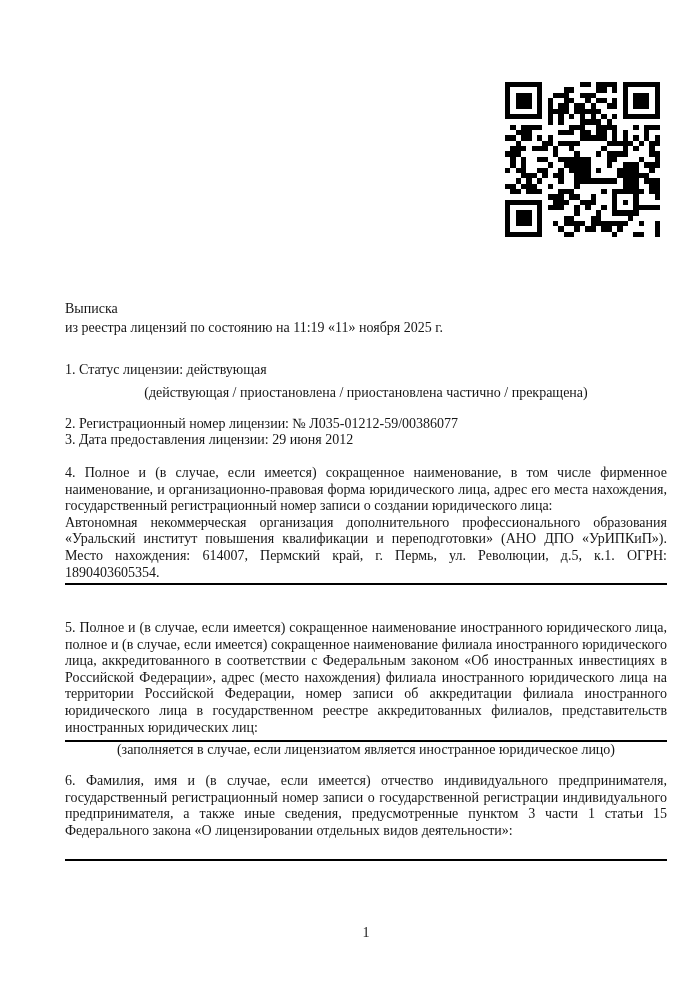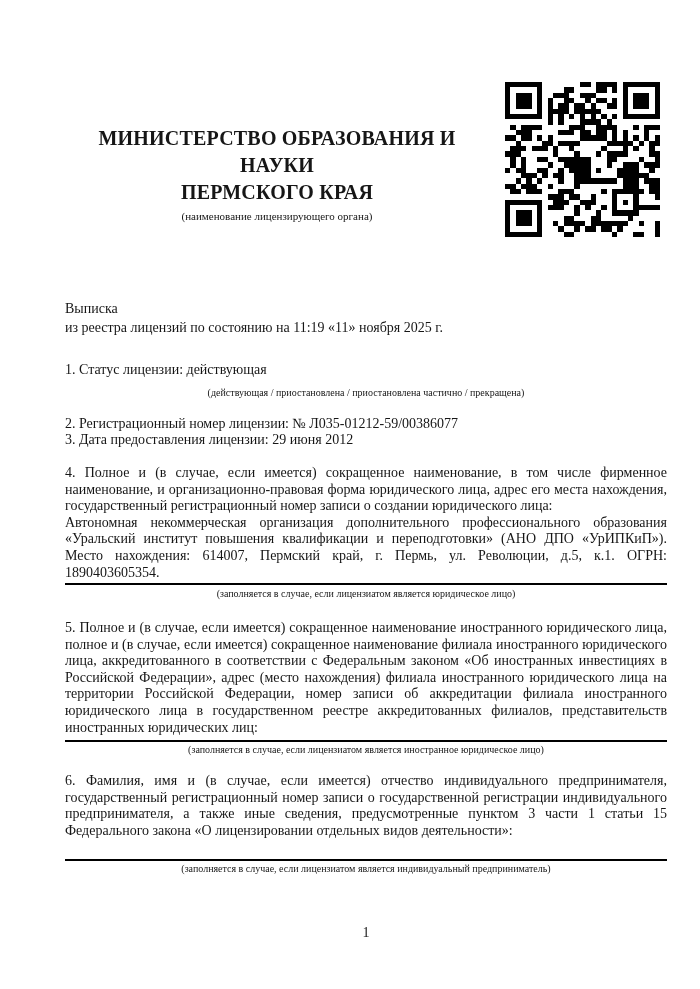--- a/index.html
+++ b/index.html
@@ -22,34 +22,29 @@
     letter-spacing:.2px;
   }
   .small-caption{
     font-size:11px;line-height:13px;
   }
   .header-block .small-caption{margin-top:4px;}
   .qr{position:absolute;left:505px;top:82px;width:155px;height:155px;shape-rendering:crispEdges;}
   .title-block{top:299px;text-align:left;line-height:19px;}
   .item{white-space:normal;}
   .just{text-align:justify;}
-  .cap{text-align:center;font-size:10px;line-height:13px;}
+  .cap{text-align:center;font-size:14px;line-height:13px;}
   .rule{position:absolute;left:65px;width:602px;height:0;border-top:2px solid #000;}
   .pagenum{top:925px;text-align:center;}
 </style>
 </head>
 <body>
 
 <div class="page">
 
-  <div class="header-block">
-    <div class="ministry-line">МИНИСТЕРСТВО ОБРАЗОВАНИЯ И НАУКИ</div>
-    <div class="ministry-line">ПЕРМСКОГО КРАЯ</div>
-    <div class="small-caption">(наименование лицензирующего органа)</div>
-  </div>
 
   <svg class="qr" id="qr-svg" xmlns="http://www.w3.org/2000/svg" viewBox="0 0 29 29">
       <path d="M0 0h1v1h-1zM1 0h1v1h-1zM2 0h1v1h-1zM3 0h1v1h-1zM4 0h1v1h-1zM5 0h1v1h-1zM6 0h1v1h-1zM14 0h1v1h-1zM15 0h1v1h-1zM17 0h1v1h-1zM18 0h1v1h-1zM19 0h1v1h-1zM20 0h1v1h-1zM22 0h1v1h-1zM23 0h1v1h-1zM24 0h1v1h-1zM25 0h1v1h-1zM26 0h1v1h-1zM27 0h1v1h-1zM28 0h1v1h-1zM0 1h1v1h-1zM6 1h1v1h-1zM11 1h1v1h-1zM12 1h1v1h-1zM17 1h1v1h-1zM18 1h1v1h-1zM20 1h1v1h-1zM22 1h1v1h-1zM28 1h1v1h-1zM0 2h1v1h-1zM2 2h1v1h-1zM3 2h1v1h-1zM4 2h1v1h-1zM6 2h1v1h-1zM9 2h1v1h-1zM10 2h1v1h-1zM11 2h1v1h-1zM14 2h1v1h-1zM15 2h1v1h-1zM16 2h1v1h-1zM22 2h1v1h-1zM24 2h1v1h-1zM25 2h1v1h-1zM26 2h1v1h-1zM28 2h1v1h-1zM0 3h1v1h-1zM2 3h1v1h-1zM3 3h1v1h-1zM4 3h1v1h-1zM6 3h1v1h-1zM8 3h1v1h-1zM11 3h1v1h-1zM12 3h1v1h-1zM15 3h1v1h-1zM17 3h1v1h-1zM18 3h1v1h-1zM20 3h1v1h-1zM22 3h1v1h-1zM24 3h1v1h-1zM25 3h1v1h-1zM26 3h1v1h-1zM28 3h1v1h-1zM0 4h1v1h-1zM2 4h1v1h-1zM3 4h1v1h-1zM4 4h1v1h-1zM6 4h1v1h-1zM8 4h1v1h-1zM10 4h1v1h-1zM11 4h1v1h-1zM13 4h1v1h-1zM14 4h1v1h-1zM16 4h1v1h-1zM19 4h1v1h-1zM20 4h1v1h-1zM22 4h1v1h-1zM24 4h1v1h-1zM25 4h1v1h-1zM26 4h1v1h-1zM28 4h1v1h-1zM0 5h1v1h-1zM6 5h1v1h-1zM8 5h1v1h-1zM9 5h1v1h-1zM10 5h1v1h-1zM11 5h1v1h-1zM13 5h1v1h-1zM14 5h1v1h-1zM15 5h1v1h-1zM16 5h1v1h-1zM17 5h1v1h-1zM22 5h1v1h-1zM28 5h1v1h-1zM0 6h1v1h-1zM1 6h1v1h-1zM2 6h1v1h-1zM3 6h1v1h-1zM4 6h1v1h-1zM5 6h1v1h-1zM6 6h1v1h-1zM8 6h1v1h-1zM10 6h1v1h-1zM12 6h1v1h-1zM14 6h1v1h-1zM16 6h1v1h-1zM18 6h1v1h-1zM20 6h1v1h-1zM22 6h1v1h-1zM23 6h1v1h-1zM24 6h1v1h-1zM25 6h1v1h-1zM26 6h1v1h-1zM27 6h1v1h-1zM28 6h1v1h-1zM8 7h1v1h-1zM10 7h1v1h-1zM14 7h1v1h-1zM15 7h1v1h-1zM16 7h1v1h-1zM17 7h1v1h-1zM19 7h1v1h-1zM1 8h1v1h-1zM3 8h1v1h-1zM4 8h1v1h-1zM5 8h1v1h-1zM6 8h1v1h-1zM12 8h1v1h-1zM13 8h1v1h-1zM14 8h1v1h-1zM17 8h1v1h-1zM18 8h1v1h-1zM19 8h1v1h-1zM20 8h1v1h-1zM24 8h1v1h-1zM26 8h1v1h-1zM27 8h1v1h-1zM28 8h1v1h-1zM2 9h1v1h-1zM3 9h1v1h-1zM4 9h1v1h-1zM10 9h1v1h-1zM11 9h1v1h-1zM12 9h1v1h-1zM14 9h1v1h-1zM15 9h1v1h-1zM17 9h1v1h-1zM18 9h1v1h-1zM20 9h1v1h-1zM22 9h1v1h-1zM26 9h1v1h-1zM0 10h1v1h-1zM1 10h1v1h-1zM3 10h1v1h-1zM4 10h1v1h-1zM6 10h1v1h-1zM8 10h1v1h-1zM14 10h1v1h-1zM15 10h1v1h-1zM16 10h1v1h-1zM17 10h1v1h-1zM18 10h1v1h-1zM20 10h1v1h-1zM22 10h1v1h-1zM24 10h1v1h-1zM26 10h1v1h-1zM28 10h1v1h-1zM2 11h1v1h-1zM7 11h1v1h-1zM8 11h1v1h-1zM10 11h1v1h-1zM11 11h1v1h-1zM12 11h1v1h-1zM13 11h1v1h-1zM19 11h1v1h-1zM20 11h1v1h-1zM21 11h1v1h-1zM22 11h1v1h-1zM23 11h1v1h-1zM25 11h1v1h-1zM27 11h1v1h-1zM28 11h1v1h-1zM1 12h1v1h-1zM2 12h1v1h-1zM3 12h1v1h-1zM5 12h1v1h-1zM6 12h1v1h-1zM7 12h1v1h-1zM9 12h1v1h-1zM12 12h1v1h-1zM18 12h1v1h-1zM22 12h1v1h-1zM24 12h1v1h-1zM27 12h1v1h-1zM0 13h1v1h-1zM1 13h1v1h-1zM2 13h1v1h-1zM9 13h1v1h-1zM13 13h1v1h-1zM17 13h1v1h-1zM19 13h1v1h-1zM20 13h1v1h-1zM21 13h1v1h-1zM22 13h1v1h-1zM27 13h1v1h-1zM28 13h1v1h-1zM1 14h1v1h-1zM3 14h1v1h-1zM6 14h1v1h-1zM7 14h1v1h-1zM10 14h1v1h-1zM11 14h1v1h-1zM12 14h1v1h-1zM13 14h1v1h-1zM14 14h1v1h-1zM15 14h1v1h-1zM19 14h1v1h-1zM20 14h1v1h-1zM25 14h1v1h-1zM28 14h1v1h-1zM1 15h1v1h-1zM3 15h1v1h-1zM8 15h1v1h-1zM11 15h1v1h-1zM12 15h1v1h-1zM13 15h1v1h-1zM14 15h1v1h-1zM15 15h1v1h-1zM19 15h1v1h-1zM22 15h1v1h-1zM23 15h1v1h-1zM24 15h1v1h-1zM26 15h1v1h-1zM27 15h1v1h-1zM28 15h1v1h-1zM0 16h1v1h-1zM2 16h1v1h-1zM3 16h1v1h-1zM6 16h1v1h-1zM7 16h1v1h-1zM10 16h1v1h-1zM12 16h1v1h-1zM13 16h1v1h-1zM14 16h1v1h-1zM15 16h1v1h-1zM17 16h1v1h-1zM21 16h1v1h-1zM22 16h1v1h-1zM23 16h1v1h-1zM24 16h1v1h-1zM27 16h1v1h-1zM3 17h1v1h-1zM4 17h1v1h-1zM5 17h1v1h-1zM7 17h1v1h-1zM9 17h1v1h-1zM10 17h1v1h-1zM13 17h1v1h-1zM14 17h1v1h-1zM15 17h1v1h-1zM21 17h1v1h-1zM22 17h1v1h-1zM23 17h1v1h-1zM24 17h1v1h-1zM25 17h1v1h-1zM26 17h1v1h-1zM2 18h1v1h-1zM4 18h1v1h-1zM6 18h1v1h-1zM10 18h1v1h-1zM13 18h1v1h-1zM14 18h1v1h-1zM15 18h1v1h-1zM16 18h1v1h-1zM17 18h1v1h-1zM18 18h1v1h-1zM19 18h1v1h-1zM20 18h1v1h-1zM22 18h1v1h-1zM23 18h1v1h-1zM24 18h1v1h-1zM26 18h1v1h-1zM27 18h1v1h-1zM28 18h1v1h-1zM0 19h1v1h-1zM1 19h1v1h-1zM3 19h1v1h-1zM4 19h1v1h-1zM5 19h1v1h-1zM8 19h1v1h-1zM13 19h1v1h-1zM22 19h1v1h-1zM23 19h1v1h-1zM24 19h1v1h-1zM27 19h1v1h-1zM28 19h1v1h-1zM1 20h1v1h-1zM2 20h1v1h-1zM4 20h1v1h-1zM5 20h1v1h-1zM6 20h1v1h-1zM10 20h1v1h-1zM11 20h1v1h-1zM12 20h1v1h-1zM18 20h1v1h-1zM20 20h1v1h-1zM21 20h1v1h-1zM22 20h1v1h-1zM23 20h1v1h-1zM24 20h1v1h-1zM25 20h1v1h-1zM27 20h1v1h-1zM28 20h1v1h-1zM8 21h1v1h-1zM9 21h1v1h-1zM10 21h1v1h-1zM12 21h1v1h-1zM13 21h1v1h-1zM16 21h1v1h-1zM20 21h1v1h-1zM24 21h1v1h-1zM28 21h1v1h-1zM0 22h1v1h-1zM1 22h1v1h-1zM2 22h1v1h-1zM3 22h1v1h-1zM4 22h1v1h-1zM5 22h1v1h-1zM6 22h1v1h-1zM9 22h1v1h-1zM10 22h1v1h-1zM11 22h1v1h-1zM14 22h1v1h-1zM15 22h1v1h-1zM16 22h1v1h-1zM20 22h1v1h-1zM22 22h1v1h-1zM24 22h1v1h-1zM0 23h1v1h-1zM6 23h1v1h-1zM8 23h1v1h-1zM9 23h1v1h-1zM10 23h1v1h-1zM13 23h1v1h-1zM15 23h1v1h-1zM18 23h1v1h-1zM20 23h1v1h-1zM24 23h1v1h-1zM25 23h1v1h-1zM26 23h1v1h-1zM27 23h1v1h-1zM28 23h1v1h-1zM0 24h1v1h-1zM2 24h1v1h-1zM3 24h1v1h-1zM4 24h1v1h-1zM6 24h1v1h-1zM13 24h1v1h-1zM17 24h1v1h-1zM20 24h1v1h-1zM21 24h1v1h-1zM22 24h1v1h-1zM23 24h1v1h-1zM24 24h1v1h-1zM0 25h1v1h-1zM2 25h1v1h-1zM3 25h1v1h-1zM4 25h1v1h-1zM6 25h1v1h-1zM11 25h1v1h-1zM12 25h1v1h-1zM16 25h1v1h-1zM17 25h1v1h-1zM23 25h1v1h-1zM0 26h1v1h-1zM2 26h1v1h-1zM3 26h1v1h-1zM4 26h1v1h-1zM6 26h1v1h-1zM9 26h1v1h-1zM11 26h1v1h-1zM12 26h1v1h-1zM13 26h1v1h-1zM14 26h1v1h-1zM16 26h1v1h-1zM17 26h1v1h-1zM18 26h1v1h-1zM19 26h1v1h-1zM20 26h1v1h-1zM21 26h1v1h-1zM22 26h1v1h-1zM25 26h1v1h-1zM28 26h1v1h-1zM0 27h1v1h-1zM6 27h1v1h-1zM10 27h1v1h-1zM13 27h1v1h-1zM15 27h1v1h-1zM16 27h1v1h-1zM18 27h1v1h-1zM19 27h1v1h-1zM21 27h1v1h-1zM28 27h1v1h-1zM0 28h1v1h-1zM1 28h1v1h-1zM2 28h1v1h-1zM3 28h1v1h-1zM4 28h1v1h-1zM5 28h1v1h-1zM6 28h1v1h-1zM11 28h1v1h-1zM12 28h1v1h-1zM20 28h1v1h-1zM24 28h1v1h-1zM25 28h1v1h-1zM28 28h1v1h-1z" fill="#000000"></path>
     </svg>
 
   <div class="abs title-block">
     <div>Выписка</div>
     <div>из реестра лицензий по состоянию на 11:19 «11» ноября 2025 г.</div>
   </div>
 
@@ -58,26 +53,24 @@
 
   <div class="abs item" style="top:416px">2. Регистрационный номер лицензии: № Л035-01212-59/00386077</div>
 
   <div class="abs item" style="top:432px">3. Дата предоставления лицензии: 29 июня 2012</div>
 
   <div class="abs" style="top:465px">
     <div class="item just">4. Полное и (в случае, если имеется) сокращенное наименование, в том числе фирменное наименование, и организационно-правовая форма юридического лица, адрес его места нахождения, государственный регистрационный номер записи о создании юридического лица:</div>
     <div class="item just">Автономная некоммерческая организация дополнительного профессионального образования «Уральский институт повышения квалификации и переподготовки» (АНО ДПО «УрИПКиП»). Место нахождения: 614007, Пермский край, г. Пермь, ул. Революции, д.5, к.1. ОГРН: 1890403605354.</div>
   </div>
   <div class="rule" style="top:583px"></div>
-  <div class="abs cap" style="top:587px">(заполняется в случае, если лицензиатом является юридическое лицо)</div>
 
   <div class="abs item just" style="top:620px">5. Полное и (в случае, если имеется) сокращенное наименование иностранного юридического лица, полное и (в случае, если имеется) сокращенное наименование филиала иностранного юридического лица, аккредитованного в соответствии с Федеральным законом «Об иностранных инвестициях в Российской Федерации», адрес (место нахождения) филиала иностранного юридического лица на территории Российской Федерации, номер записи об аккредитации филиала иностранного юридического лица в государственном реестре аккредитованных филиалов, представительств иностранных юридических лиц:</div>
   <div class="rule" style="top:740px"></div>
   <div class="abs cap" style="top:743px">(заполняется в случае, если лицензиатом является иностранное юридическое лицо)</div>
 
   <div class="abs item just" style="top:773px">6. Фамилия, имя и (в случае, если имеется) отчество индивидуального предпринимателя, государственный регистрационный номер записи о государственной регистрации индивидуального предпринимателя, а также иные сведения, предусмотренные пунктом 3 части 1 статьи 15 Федерального закона «О лицензировании отдельных видов деятельности»:</div>
   <div class="rule" style="top:859px"></div>
-  <div class="abs cap" style="top:862px">(заполняется в случае, если лицензиатом является индивидуальный предприниматель)</div>
 
 
   <div class="abs pagenum">1</div>
 
 </div>
 
 </body></html>

